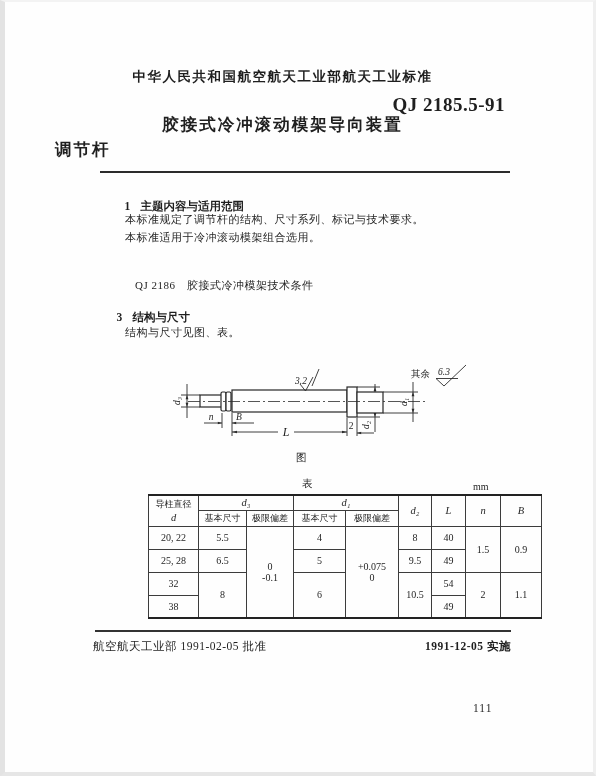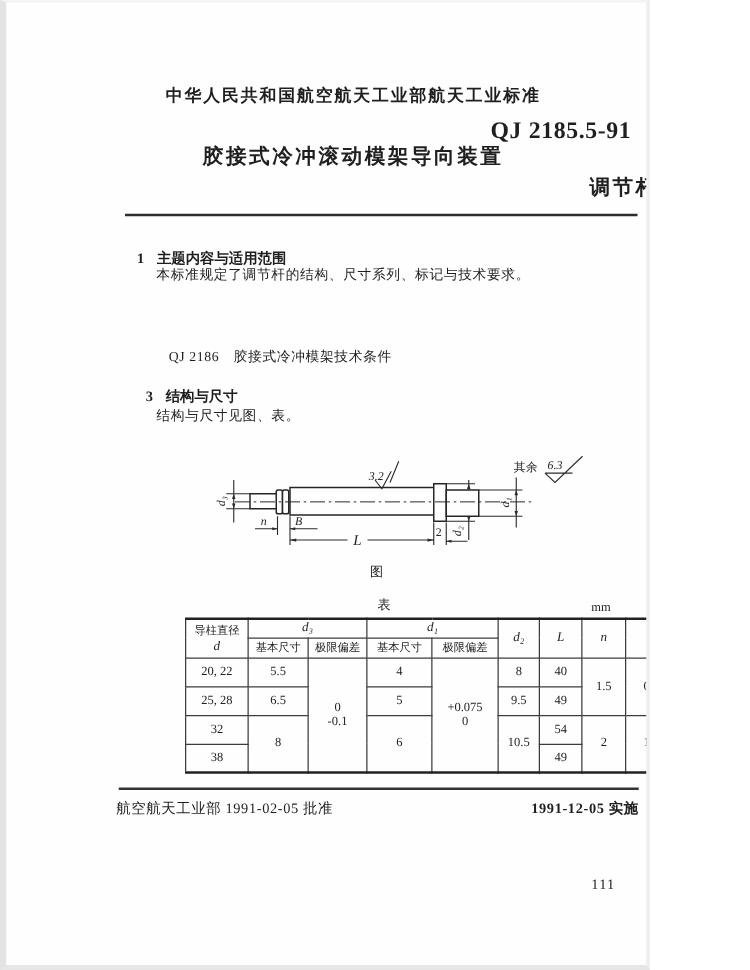--- a/index.html
+++ b/index.html
@@ -1,30 +1,30 @@
 <!DOCTYPE html>
 <html><head>
 <meta charset="utf-8">
 <style>
   html,body{margin:0;padding:0;background:#ffffff;}
   .page{
-    position:relative;width:520px;height:776px;box-sizing:border-box;
+    position:relative;width:596px;height:776px;box-sizing:border-box;
     background:#fefefe;overflow:hidden;
     font-family:"Liberation Serif","DejaVu Serif",serif;color:#1f1f1f;
     border-left:5px solid #e3e3e3;border-bottom:4px solid #e6e6e6;
     border-right:3px solid #efefef;border-top:2px solid #f3f3f3;
   }
   .abs{position:absolute;}
   .org-line{top:66px;left:50px;width:455px;text-align:center;
     font-size:13.5px;font-weight:bold;letter-spacing:1.5px;}
   .std-no{top:92px;left:0;width:500px;text-align:right;
     font-size:19px;font-weight:bold;letter-spacing:0.5px;}
   .title1{top:112px;left:50px;width:455px;text-align:center;
     font-size:16.5px;font-weight:bold;letter-spacing:2px;}
-  .title2{top:137px;left:67px;width:455px;text-align:right;
+  .title2{top:137px;left:50px;width:455px;text-align:left;
     font-size:16.5px;font-weight:bold;letter-spacing:2px;}
   .hrule{top:169px;left:95px;width:410px;height:2px;background:#2c2c2c;}
   .sec-head{font-size:11.5px;font-weight:bold;white-space:pre;}
   .sec-head .num{display:inline-block;width:16px;}
   .para{font-size:11px;white-space:pre;letter-spacing:0.5px;}
   .fig-caption,.tbl-caption{font-size:10.5px;}
   .unit{font-size:10px;}
   .ftr-rule{top:628px;left:90px;width:416px;height:2px;background:#333;}
   .ftr-left{top:637px;left:88px;font-size:11.5px;font-weight:normal;letter-spacing:0.5px;}
   .ftr-right{top:637px;left:88px;width:418px;text-align:right;
@@ -52,24 +52,25 @@
 <body>
 
 <div class="page">
 
   <div class="abs org-line">中华人民共和国航空航天工业部航天工业标准</div>
   <div class="abs std-no">QJ 2185.5-91</div>
   <div class="abs title1">胶接式冷冲滚动模架导向装置</div>
   <div class="abs title2">调节杆</div>
   <div class="abs hrule"></div>
 
-  <div class="abs sec-head" style="top:185px;left:93px;">
+  <div class="abs sec-head" style="top:185px;left:108px;">
     <span class="num">1</span><span>主题内容与适用范围</span>
   </div>
   <div class="abs para" style="top:210px;left:120px;">本标准规定了调节杆的结构、尺寸系列、标记与技术要求。</div>
+  <div class="abs para" style="top:228px;left:120px;">本标准适用于冷冲滚动模架组合选用。</div>
 
   <div class="abs para" style="top:276px;left:130px;">QJ 2186　胶接式冷冲模架技术条件</div>
 
   <div class="abs sec-head" style="top:296px;left:100px;">
     <span class="num">3</span><span>结构与尺寸</span>
   </div>
   <div class="abs para" style="top:323px;left:120px;">结构与尺寸见图、表。</div>
 
   <svg class="abs" style="top:352px;left:130px;" width="360" height="96" viewBox="0 0 360 96">
     <g stroke="#2b2b2b" stroke-width="0.9" fill="none">

